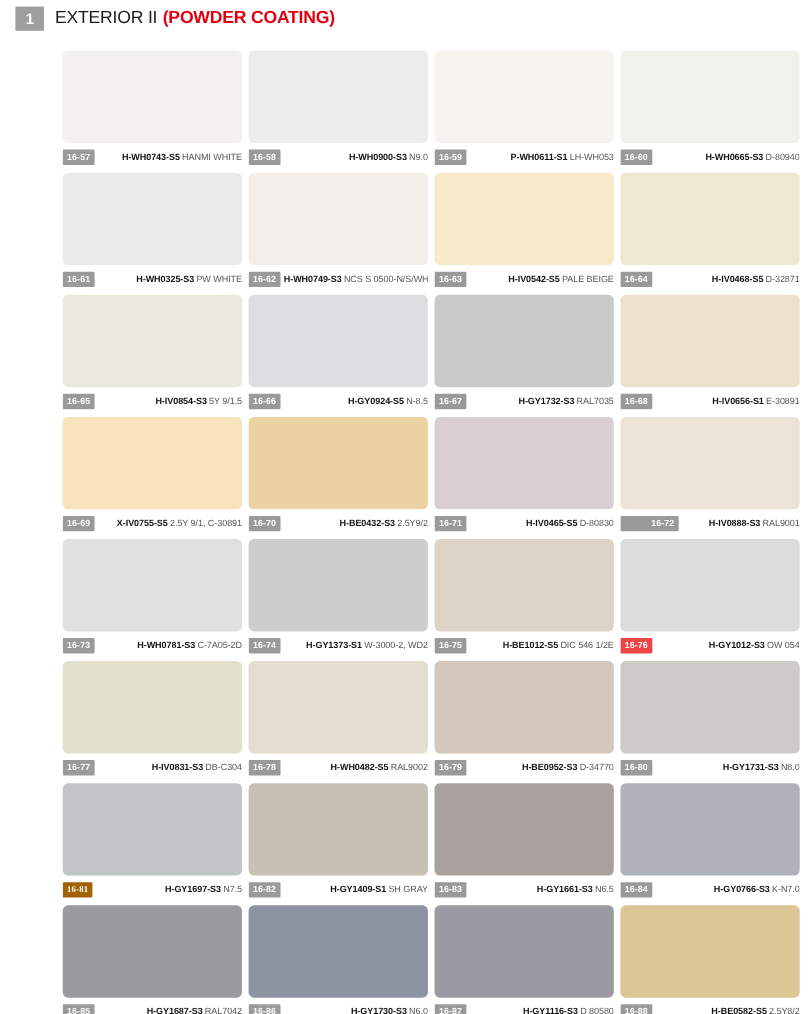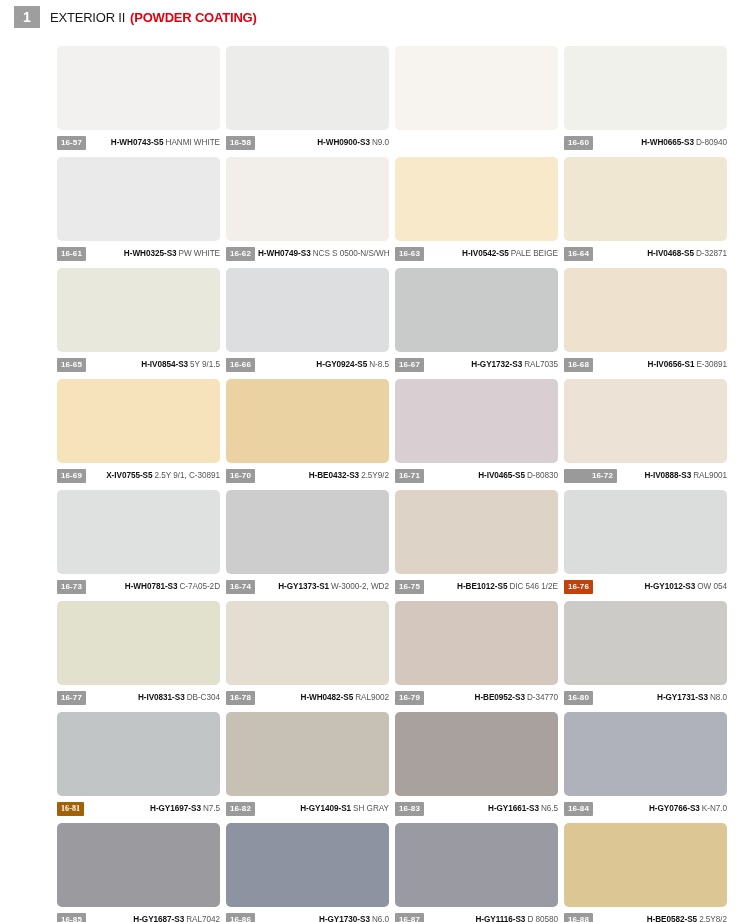--- a/index.html
+++ b/index.html
@@ -31,21 +31,21 @@
     color: #ffffff;
     font-size: 14px;
     font-weight: bold;
     display: flex;
     align-items: center;
     justify-content: center;
     margin-right: 10px;
     flex: none;
   }
   .header-title {
-    font-size: 13px;
+    font-size: 16px;
     font-weight: 500;
     letter-spacing: -0.2px;
     color: #1a1a1a;
     white-space: nowrap;
   }
   .header-title-accent {
     color: #e3000f;
     font-weight: bold;
     margin-left: 5px;
   }
@@ -129,20 +129,24 @@
     </div>
     <div class="swatch-cell">
       <div class="swatch-chip" style="background: rgb(236, 236, 235);"></div>
       <div class="swatch-caption">
         <span class="swatch-index" style="background: rgb(154, 154, 154);">16-58</span>
         <span class="swatch-text"><span class="swatch-code">H-WH0900-S3</span><span class="swatch-alias">N9.0</span></span>
       </div>
     </div>
     <div class="swatch-cell">
       <div class="swatch-chip" style="background: rgb(247, 244, 240);"></div>
+      <div class="swatch-caption">
+        <span class="swatch-index" style="background: rgb(154, 154, 154);">16-59</span>
+        <span class="swatch-text"><span class="swatch-code">P-WH0611-S1</span><span class="swatch-alias">LH-WH053</span></span>
+      </div>
     </div>
     <div class="swatch-cell">
       <div class="swatch-chip" style="background: rgb(241, 241, 236);"></div>
       <div class="swatch-caption">
         <span class="swatch-index" style="background: rgb(154, 154, 154);">16-60</span>
         <span class="swatch-text"><span class="swatch-code">H-WH0665-S3</span><span class="swatch-alias">D-80940</span></span>
       </div>
     </div>
     <div class="swatch-cell">
       <div class="swatch-chip" style="background: rgb(234, 234, 234);"></div>
@@ -245,21 +249,21 @@
     <div class="swatch-cell">
       <div class="swatch-chip" style="background: rgb(221, 211, 198);"></div>
       <div class="swatch-caption">
         <span class="swatch-index" style="background: rgb(154, 154, 154);">16-75</span>
         <span class="swatch-text"><span class="swatch-code">H-BE1012-S5</span><span class="swatch-alias">DIC 546 1/2E</span></span>
       </div>
     </div>
     <div class="swatch-cell">
       <div class="swatch-chip" style="background: rgb(218, 221, 220);"></div>
       <div class="swatch-caption">
-        <span class="swatch-index" style="background: #c2410c;">16-76</span>
+        <span class="swatch-index" style="background: #ef4444;">16-76</span>
         <span class="swatch-text"><span class="swatch-code">H-GY1012-S3</span><span class="swatch-alias">OW 054</span></span>
       </div>
     </div>
     <div class="swatch-cell">
       <div class="swatch-chip" style="background: rgb(226, 225, 205);"></div>
       <div class="swatch-caption">
         <span class="swatch-index" style="background: rgb(154, 154, 154);">16-77</span>
         <span class="swatch-text"><span class="swatch-code">H-IV0831-S3</span><span class="swatch-alias">DB-C304</span></span>
       </div>
     </div>

